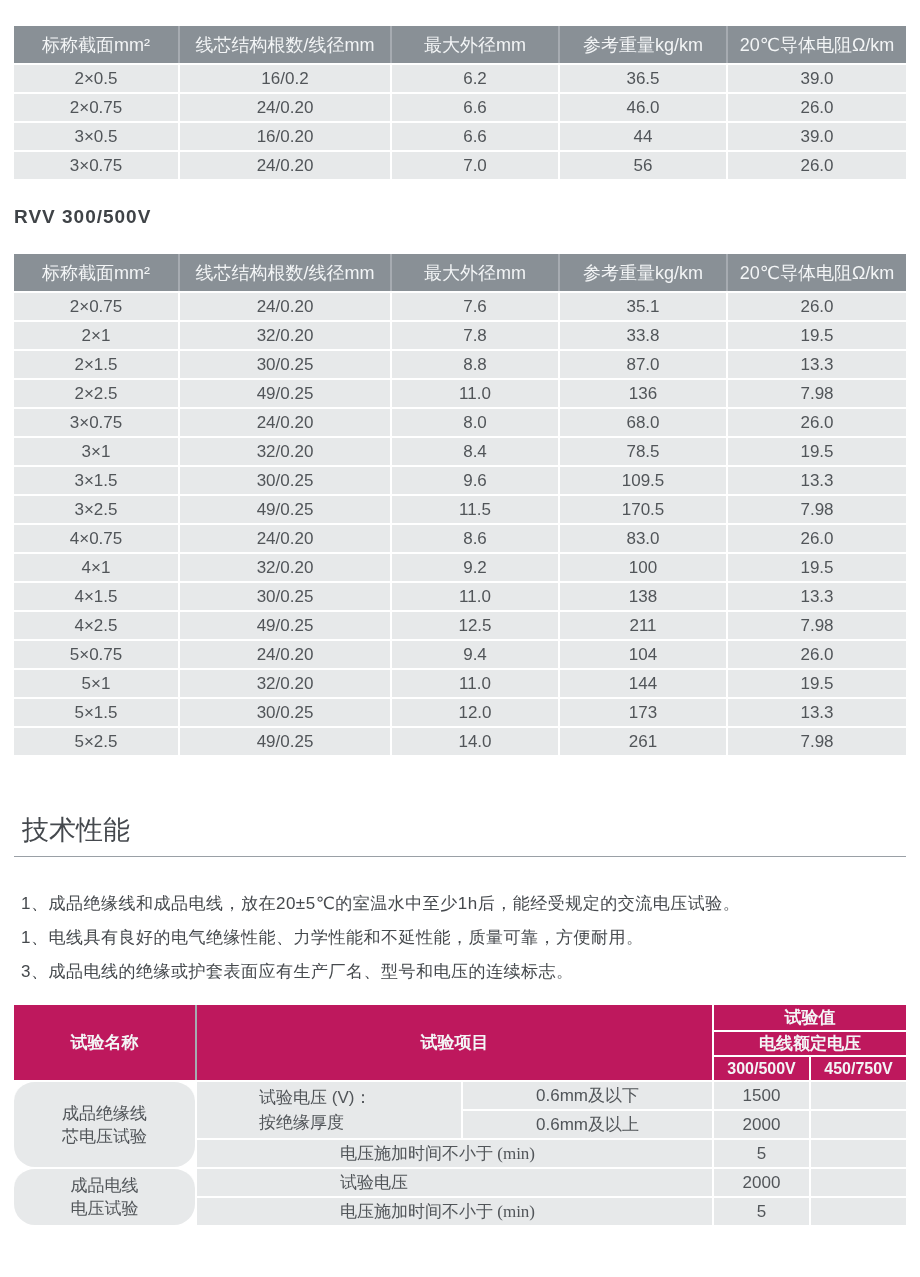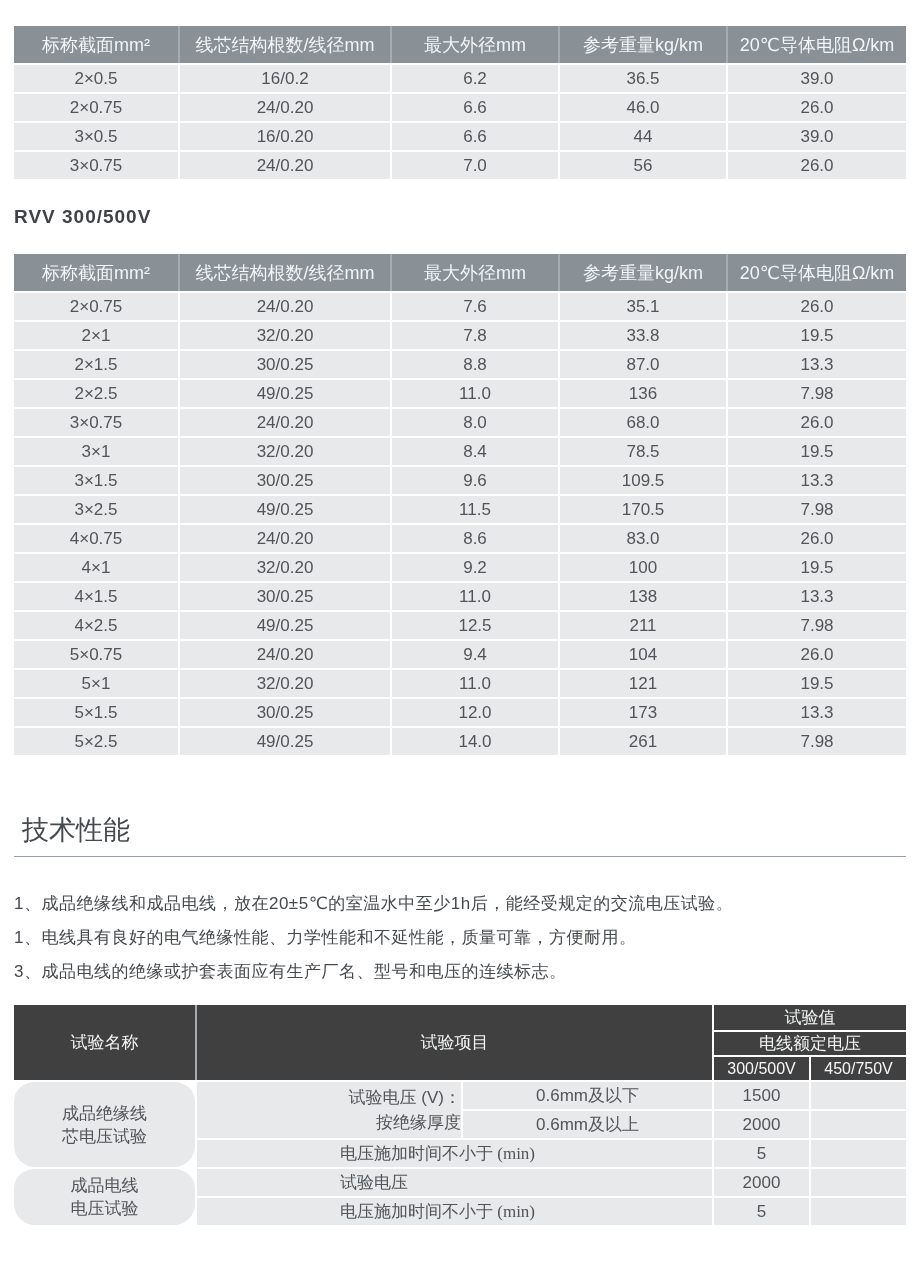--- a/index.html
+++ b/index.html
@@ -65,36 +65,36 @@
     color: #45494e;
     line-height: 32px;
   }
   hr.section-rule {
     border: none;
     border-top: 1px solid #9aa0a6;
     margin: 10px 0 0 0;
   }
 
   
-  .notes { margin-top: 30px; }
+  .notes { margin-top: 30px; margin-left: 7px; }
   .notes p {
     margin: 0;
     font-size: 17px;
     color: #45494d;
     line-height: 34px;
     letter-spacing: 0.5px;
   }
 
   
   table.test { margin-top: 16px; }
   table.test thead tr { height: 25px; }
   table.test thead th {
-    background: #404040;
+    background: #be185d;
     color: #f3f5f6;
-    font-weight: 400;
+    font-weight: 700;
     font-size: 17px;
     text-align: center;
   }
   table.test thead th.big { font-size: 17px; }
   table.test thead th.item { border-left: 2px solid #a6abb1; }
   table.test thead th.vb { border-left: 2px solid #ffffff; }
   table.test thead th.sep { border-top: 2px solid #ffffff; }
   table.test thead th.small { font-size: 16px; }
   table.test tbody td {
     background: #e7e9ea;
@@ -105,21 +105,21 @@
     border-top: 2px solid #ffffff;
     border-left: 2px solid #ffffff;
   }
   table.test tbody td.name {
     border-left: none;
     white-space: pre-line;
     line-height: 23px;
     border-radius: 21px;
   }
   table.test tbody td.item-label {
-    text-align: right;
+    text-align: left;
     padding-left: 62px;
     white-space: pre-line;
     line-height: 25px;
   }
   table.test tbody td.span-label {
     text-align: left;
     padding-left: 143px;
     font-family: Liberation Serif, serif;
   }
 </style>
@@ -286,21 +286,21 @@
           <td>5×0.75</td>
           <td>24/0.20</td>
           <td>9.4</td>
           <td>104</td>
           <td>26.0</td>
         </tr>
         <tr>
           <td>5×1</td>
           <td>32/0.20</td>
           <td>11.0</td>
-          <td>121</td>
+          <td>144</td>
           <td>19.5</td>
         </tr>
         <tr>
           <td>5×1.5</td>
           <td>30/0.25</td>
           <td>12.0</td>
           <td>173</td>
           <td>13.3</td>
         </tr>
         <tr>

